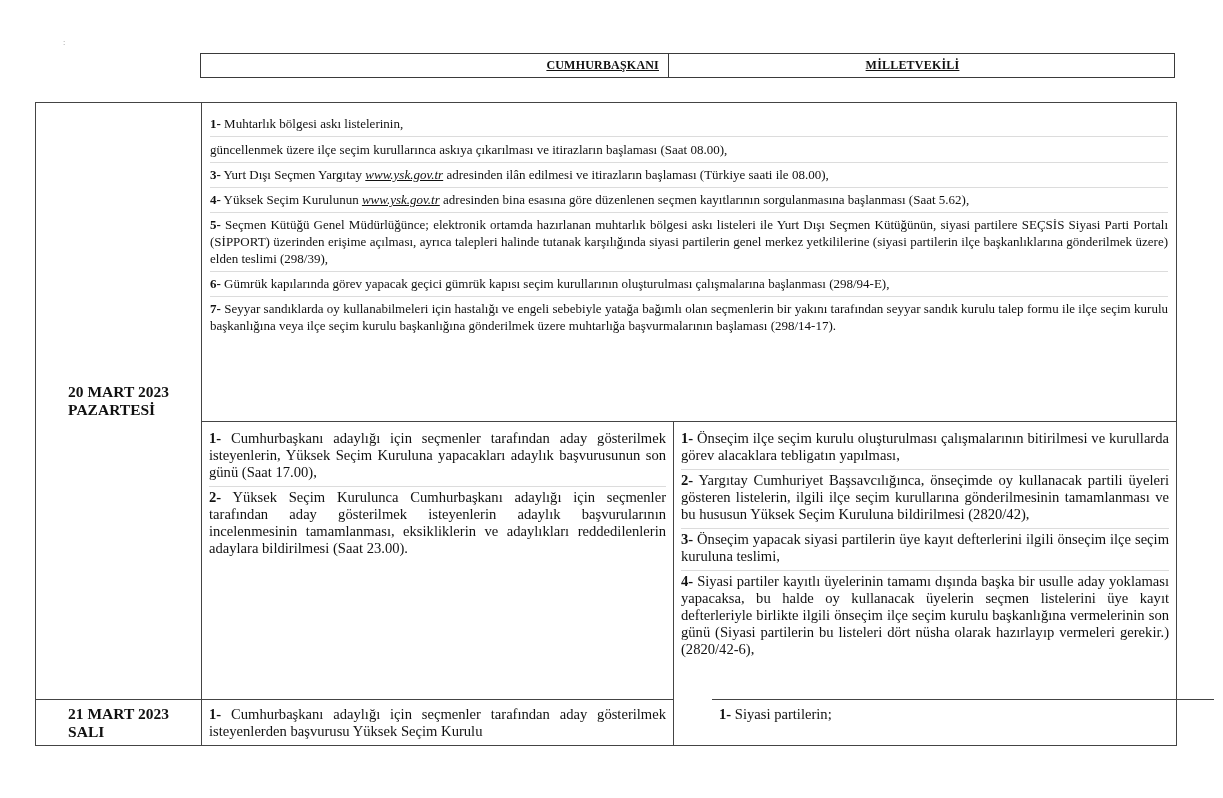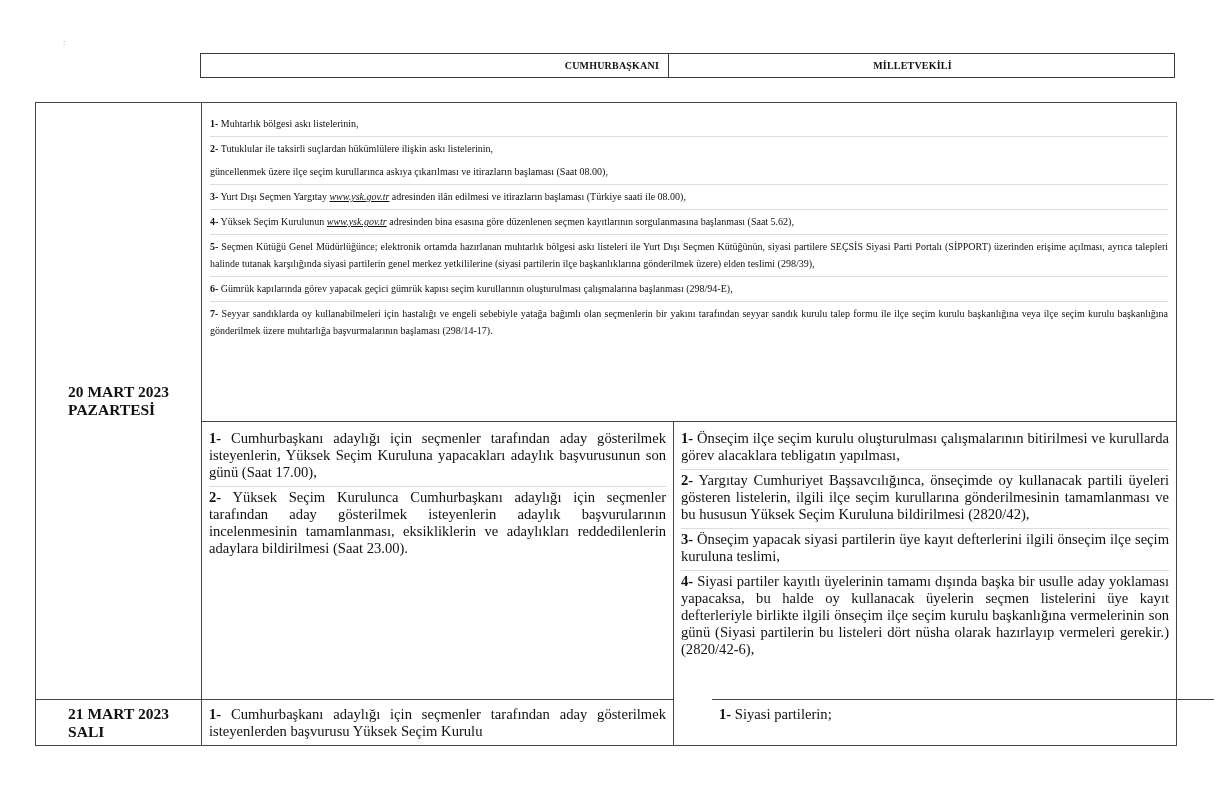--- a/index.html
+++ b/index.html
@@ -28,24 +28,25 @@
     top: 53px;
     width: 975px;
     height: 25px;
     border: 1px solid #3a3a3a;
     box-sizing: border-box;
     display: flex;
   }
   .header-cell {
     font-family: "Liberation Serif", serif;
     font-weight: bold;
-    font-size: 10px;
+    font-size: 12px;
     letter-spacing: 0.2px;
     line-height: 23px;
     box-sizing: border-box;
+    text-decoration: underline;
   }
   .header-cell.pres {
     width: 468px;
     text-align: right;
     padding-right: 9px;
     border-right: 1px solid #3a3a3a;
   }
   .header-cell.mv {
     flex: 1;
     text-align: center;
@@ -80,21 +81,21 @@
 
   .shared-cell {
     position: absolute;
     left: 166px;
     top: 0;
     width: 974px;
     height: 319px;
     border-bottom: 1px solid #444;
     box-sizing: border-box;
     padding: 12px 8px 0 8px;
-    font-size: 10px;
+    font-size: 13px;
     line-height: 17px;
   }
   .shared-cell .item {
     padding: 3px 0 4px 0;
     border-bottom: 1px solid #dcdcdc;
     text-align: justify;
   }
   .shared-cell .item:last-child { border-bottom: none; }
   .shared-cell .item.first { padding-top: 0; }
   .num { font-weight: bold; }
@@ -167,21 +168,20 @@
 
   <div class="date-col r1">
     <div>
       <div>20 MART 2023</div>
       <div>PAZARTESİ</div>
     </div>
   </div>
 
   <div class="shared-cell">
     <div class="item first"><span class="num">1-</span><span> Muhtarlık bölgesi askı listelerinin,</span></div>
-    <div class="item" style="border-bottom:none;padding-bottom:2px"><span class="num">2-</span><span> Tutuklular ile taksirli suçlardan hükümlülere ilişkin askı listelerinin,</span></div>
     <div class="item" style="padding-top:4px"><span>güncellenmek üzere ilçe seçim kurullarınca askıya çıkarılması ve itirazların başlaması (Saat 08.00),</span></div>
     <div class="item"><span class="num">3-</span><span> Yurt Dışı Seçmen Yargıtay </span><span class="link">www.ysk.gov.tr</span><span> adresinden ilân edilmesi ve itirazların başlaması (Türkiye saati ile 08.00),</span></div>
     <div class="item"><span class="num">4-</span><span> Yüksek Seçim Kurulunun </span><span class="link">www.ysk.gov.tr</span><span> adresinden bina esasına göre düzenlenen seçmen kayıtlarının sorgulanmasına başlanması (Saat 5.62),</span></div>
     <div class="item"><span class="num">5-</span><span> Seçmen Kütüğü Genel Müdürlüğünce; elektronik ortamda hazırlanan muhtarlık bölgesi askı listeleri ile Yurt Dışı Seçmen Kütüğünün, siyasi partilere SEÇSİS Siyasi Parti Portalı (SİPPORT) üzerinden erişime açılması, ayrıca talepleri halinde tutanak karşılığında siyasi partilerin genel merkez yetkililerine (siyasi partilerin ilçe başkanlıklarına gönderilmek üzere) elden teslimi (298/39),</span></div>
     <div class="item"><span class="num">6-</span><span> Gümrük kapılarında görev yapacak geçici gümrük kapısı seçim kurullarının oluşturulması çalışmalarına başlanması (298/94-E),</span></div>
     <div class="item"><span class="num">7-</span><span> Seyyar sandıklarda oy kullanabilmeleri için hastalığı ve engeli sebebiyle yatağa bağımlı olan seçmenlerin bir yakını tarafından seyyar sandık kurulu talep formu ile ilçe seçim kurulu başkanlığına veya ilçe seçim kurulu başkanlığına gönderilmek üzere muhtarlığa başvurmalarının başlaması (298/14-17).</span></div>
   </div>
 
   <div class="split-cell left">
     <div class="item"><span class="num">1-</span><span> Cumhurbaşkanı adaylığı için seçmenler tarafından aday gösterilmek isteyenlerin, Yüksek Seçim Kuruluna yapacakları adaylık başvurusunun son günü (Saat 17.00),</span></div>

